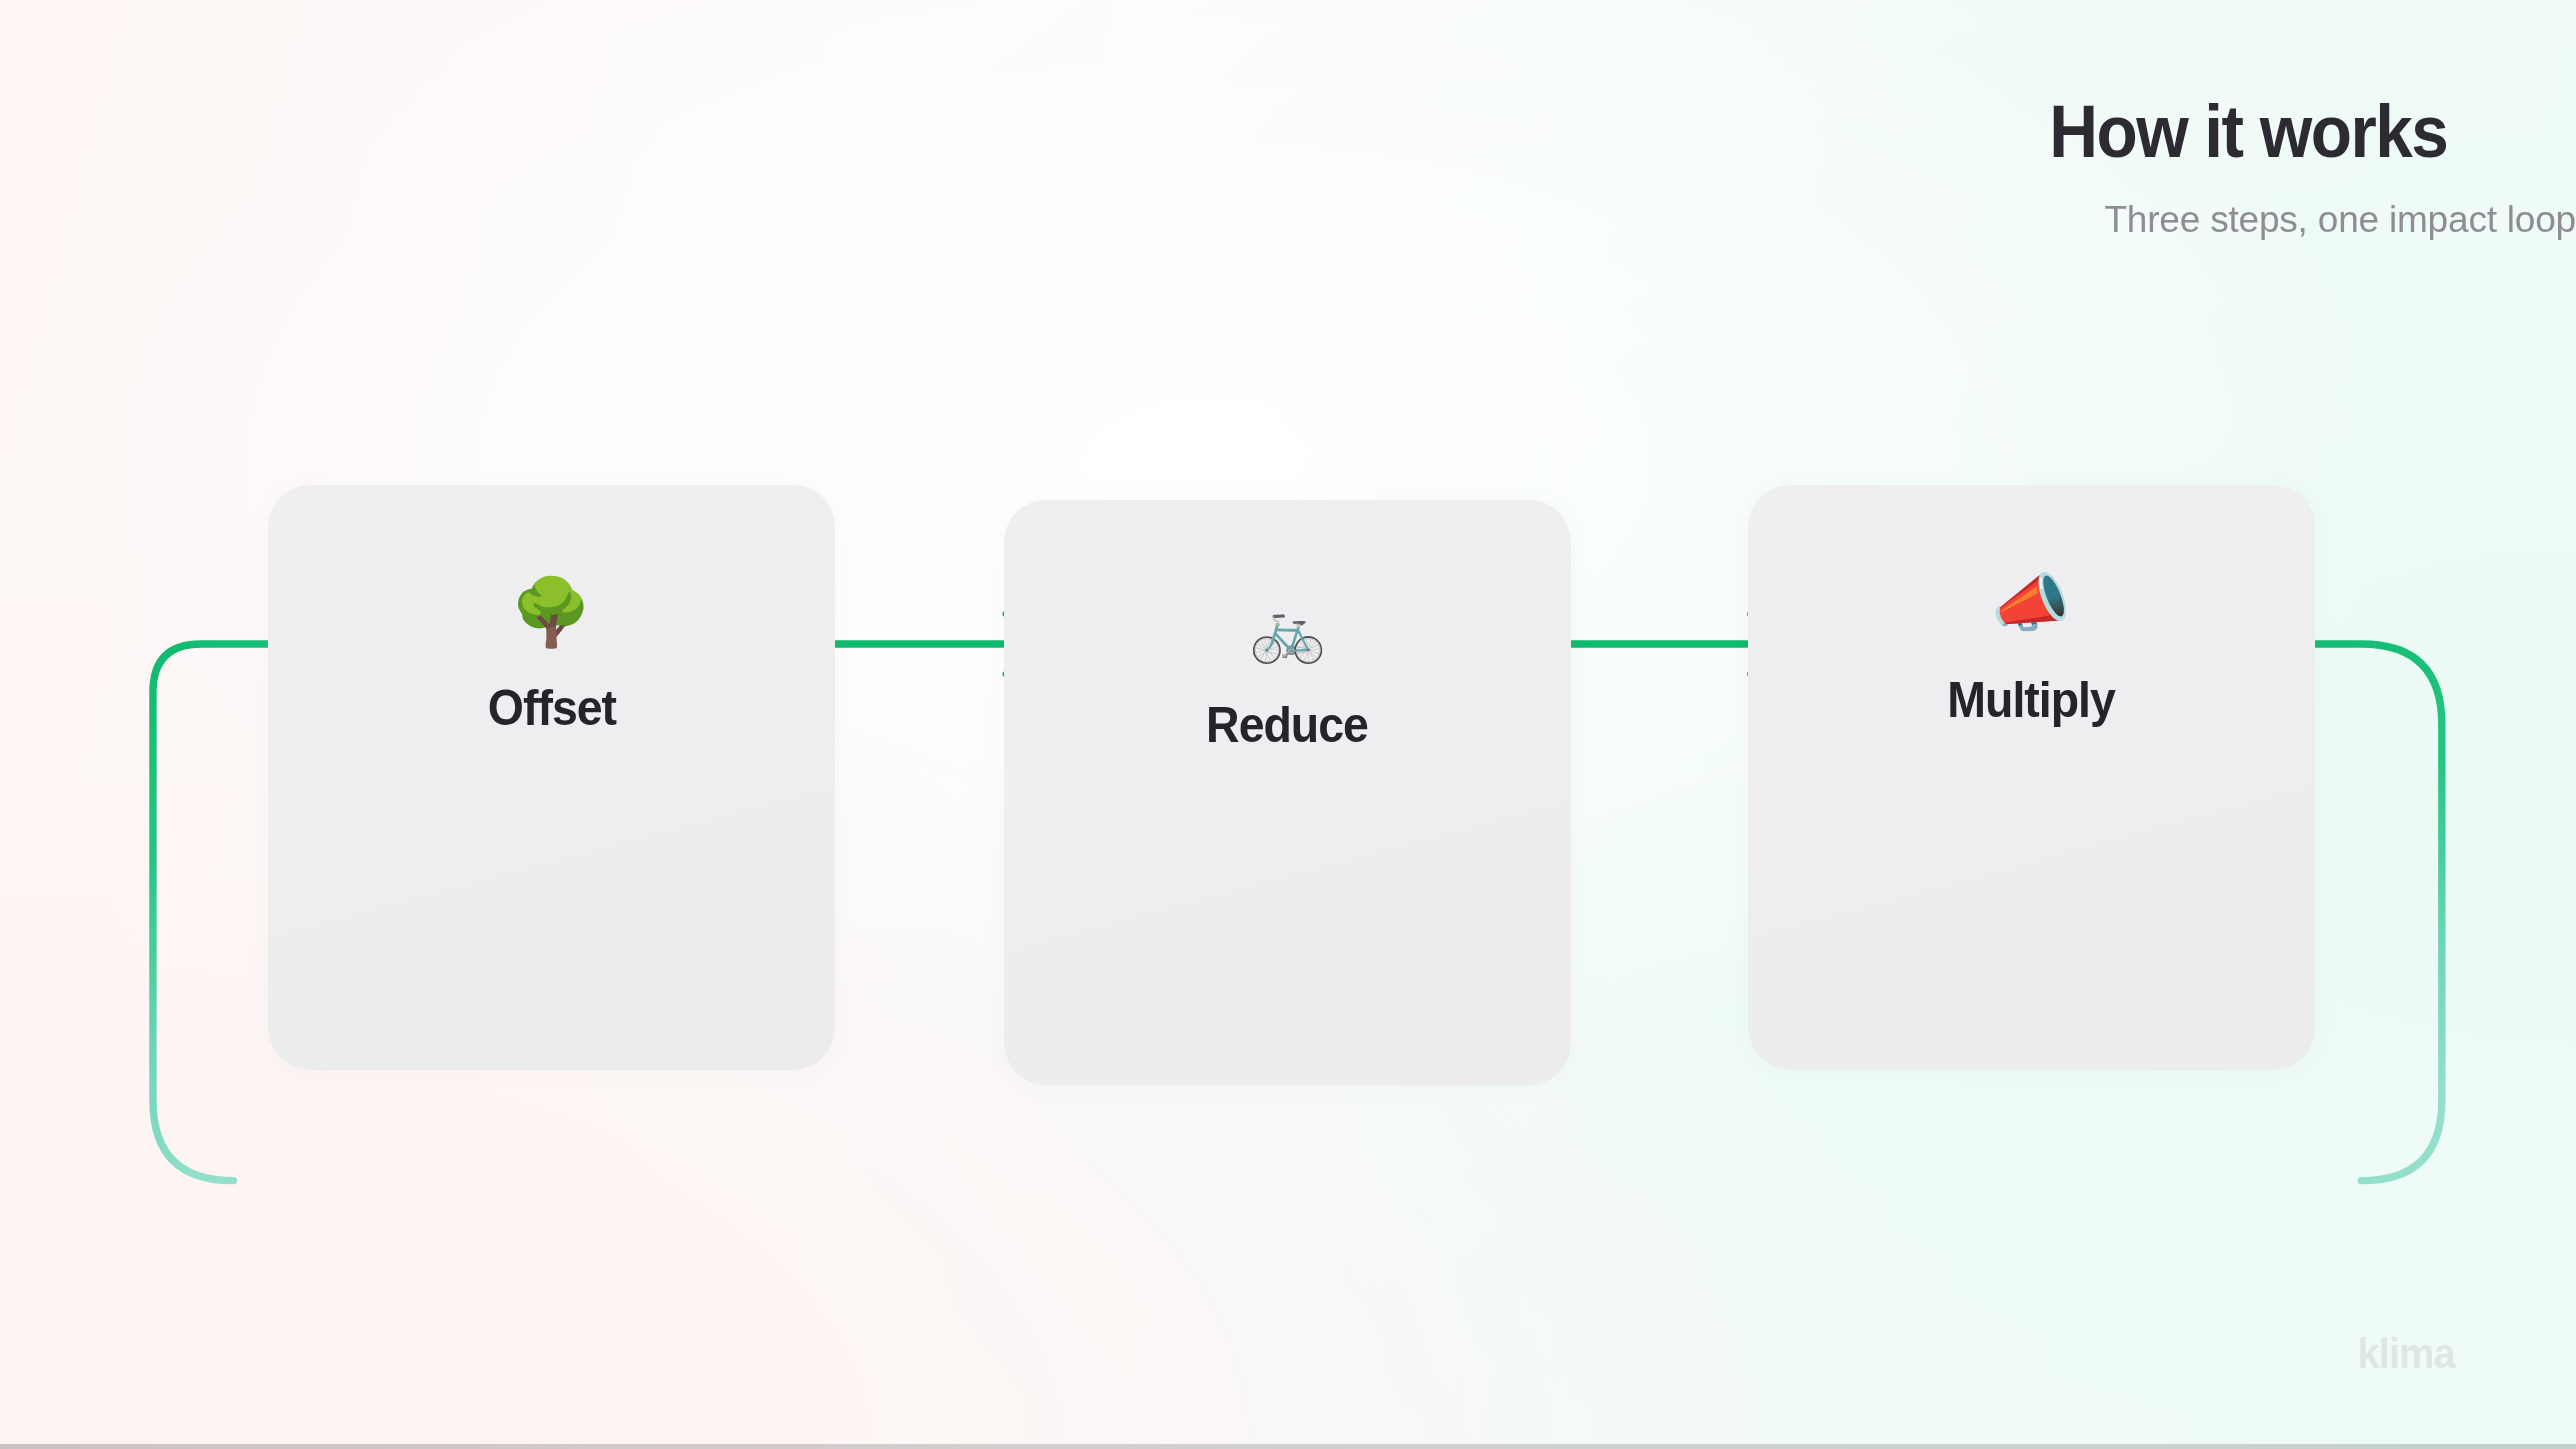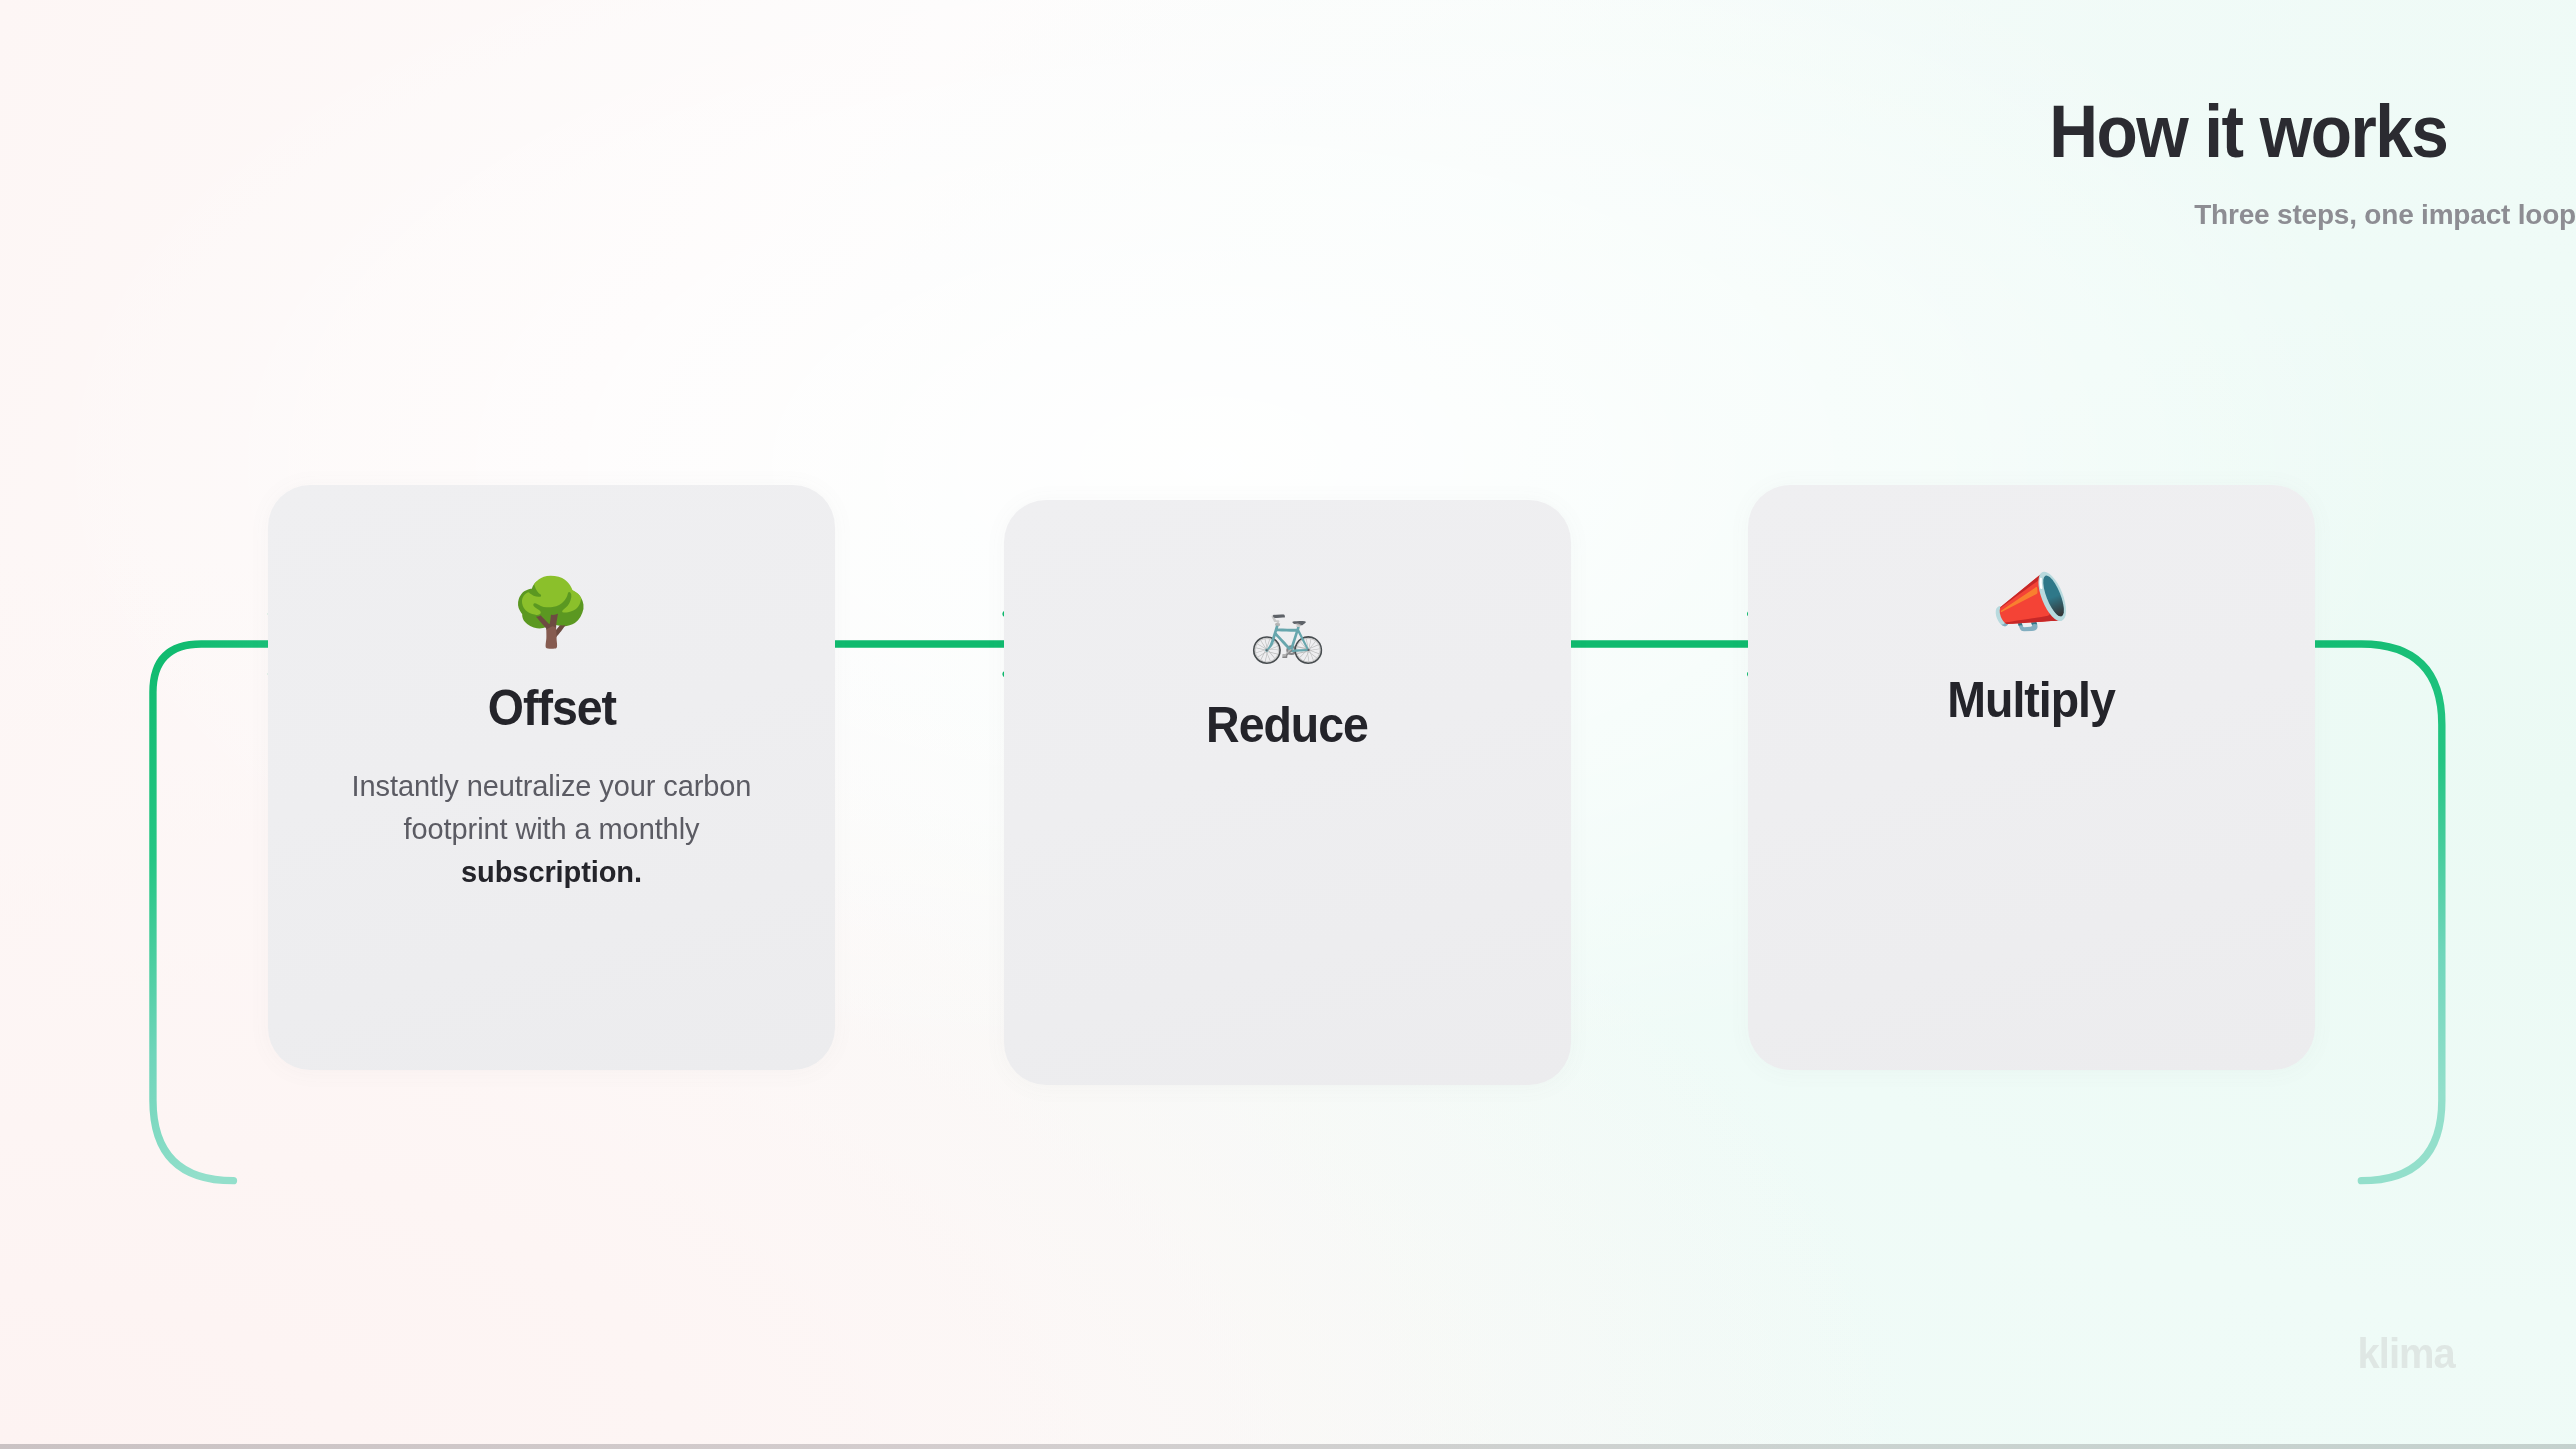--- a/index.html
+++ b/index.html
@@ -42,22 +42,22 @@
     font-weight:700;
     letter-spacing:-1.7px;
     color:#2b2b31;
     line-height:1;
     transform:scaleX(.9);
     transform-origin:center;
     font-stretch:condensed;
   }
   #page-subtitle {
     margin-top:32px;
-    font-size:28px;
-    font-weight:700;
+    font-size:37px;
+    font-weight:400;
     color:#8d8d93;
     letter-spacing:-0.2px;
     line-height:1;
   }
 
   
   #loop-layer {
     position:absolute; left:0; top:0; width:2576px; height:1449px;
     pointer-events:none;
   }
@@ -169,23 +169,20 @@
 <div id="header">
   <h1 id="page-title">How it works</h1>
   <p id="page-subtitle">Three steps, one impact loop</p>
 </div>
 
 <div id="cards">
 
   <div class="step-card c1">
     <div class="step-emoji">🌳</div>
     <div class="step-title">Offset</div>
-    <div class="step-desc">
-      <span>Instantly neutralize your carbon footprint with a monthly </span><b>subscription</b><b>.</b>
-    </div>
   </div>
 
   <div class="step-card c2">
     <div class="step-emoji">🚲</div>
     <div class="step-title">Reduce</div>
   </div>
 
   <div class="step-card c3">
     <div class="step-emoji">📣</div>
     <div class="step-title">Multiply</div>

